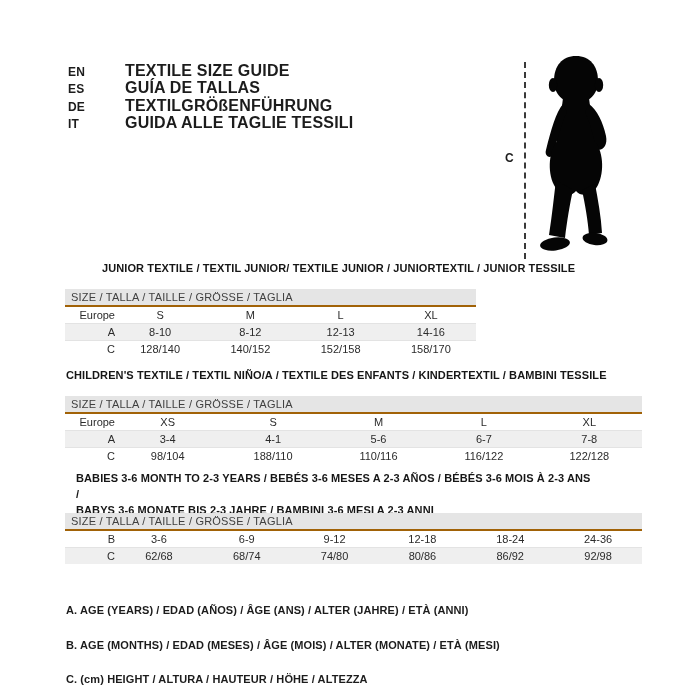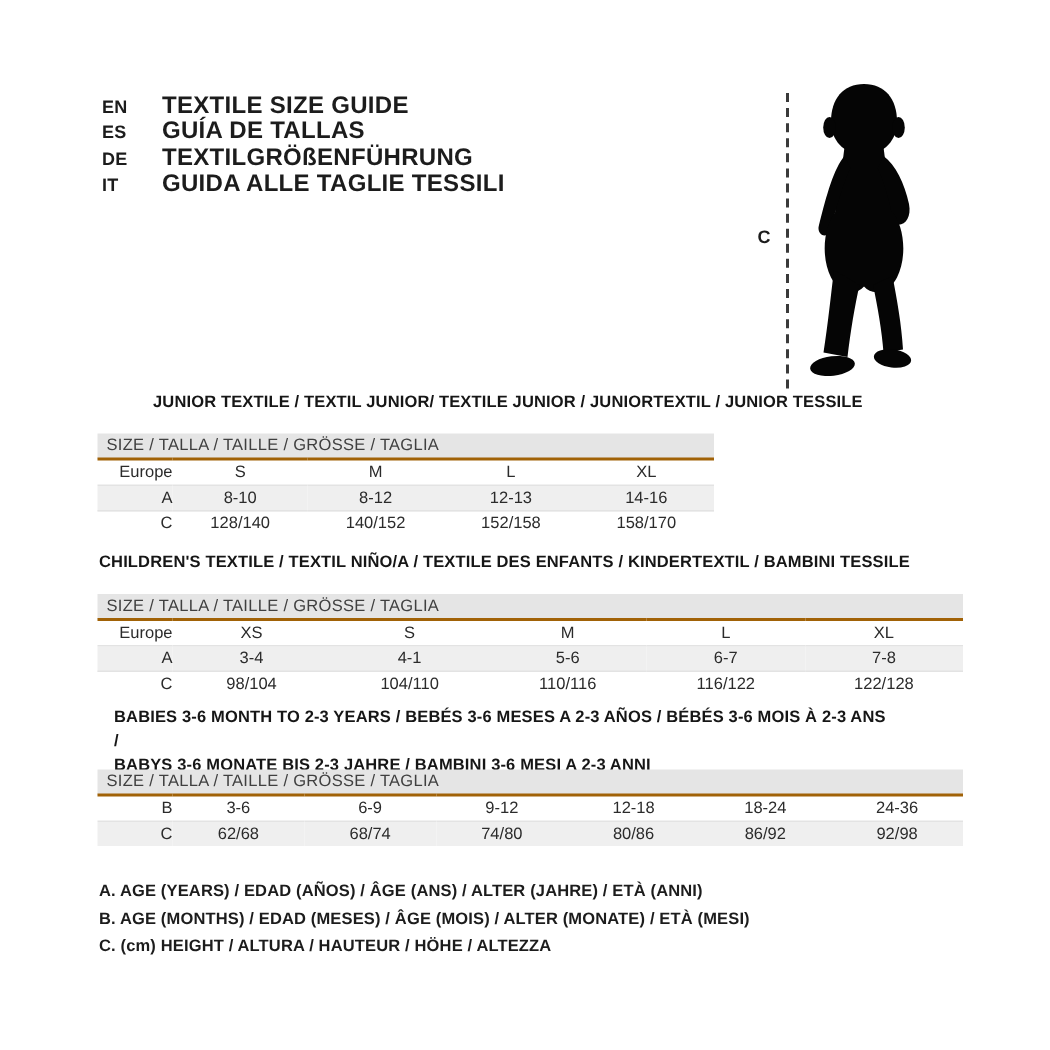--- a/index.html
+++ b/index.html
@@ -8,21 +8,21 @@
     background: #ffffff;
     font-family: "Liberation Sans", sans-serif;
     color: #1c1c1c;
     position: relative;
     overflow: hidden;
   }
   .page { position: absolute; inset: 0; }
 
   
   .langs { position: absolute; left: 68px; top: 62px; }
-  .lang-row { display: flex; align-items: baseline; height: 17.4px; }
+  .lang-row { display: flex; align-items: baseline; height: 17.4px; gap: 17px; }
   .lang-code { width: 40px; font-size: 12px; font-weight: bold; letter-spacing: .2px; }
   .lang-label { font-size: 16px; font-weight: bold; letter-spacing: .2px; }
 
   
   .dash-line {
     position: absolute; left: 524px; top: 62px; height: 197px; width: 0;
     border-left: 2px dashed #3a3a3a;
   }
   .c-label { position: absolute; left: 505px; top: 151px; font-size: 12px; font-weight: bold; }
   .baby-svg { position: absolute; left: 532px; top: 54px; width: 88px; height: 204px; }
@@ -52,21 +52,21 @@
     height: 16px; padding: 0;
     text-align: center;
     border-bottom: 1px solid #e3e3e3;
   }
   .size-table tr:last-child td { border-bottom: none; }
   .size-table td.lbl { text-align: right; padding-left: 6px; }
   .size-table tr.alt td { background: #efefef; }
 
   
   .notes { position: absolute; left: 66px; top: 585px; }
-  .note-line { font-size: 11px; font-weight: bold; line-height: 18.5px; letter-spacing: .1px; }
+  .note-line { font-size: 11px; font-weight: bold; line-height: 18.5px; letter-spacing: .1px; margin-top: 16px; }
 </style>
 </head>
 <body>
 
 <div class="page">
 
   <div class="langs">
     <div class="lang-row">
       <span class="lang-code">EN</span>
       <span class="lang-label">TEXTILE SIZE GUIDE</span>
@@ -178,21 +178,21 @@
         <td class="lbl">A</td>
         <td>3-4</td>
         <td>4-1</td>
         <td>5-6</td>
         <td>6-7</td>
         <td>7-8</td>
       </tr>
       <tr>
         <td class="lbl">C</td>
         <td>98/104</td>
-        <td>104/110</td>
+        <td>188/110</td>
         <td>110/116</td>
         <td>116/122</td>
         <td>122/128</td>
       </tr>
     </tbody>
   </table>
 
   <div class="sec-title" id="title3">BABIES 3-6 MONTH TO 2-3 YEARS / BEBÉS 3-6 MESES A 2-3 AÑOS / BÉBÉS 3-6 MOIS À 2-3 ANS /
 BABYS 3-6 MONATE BIS 2-3 JAHRE / BAMBINI 3-6 MESI A 2-3 ANNI</div>
   <table class="size-table" id="t3">

